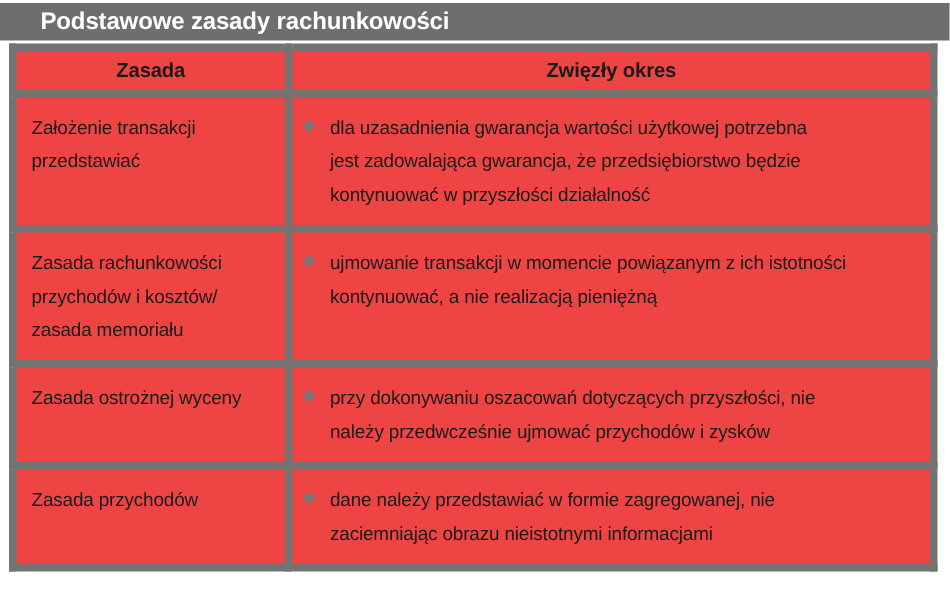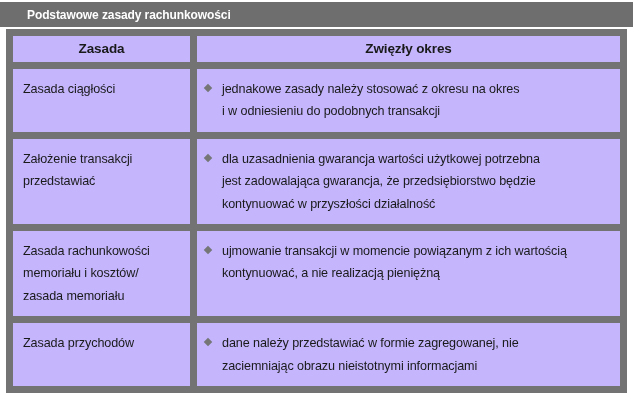--- a/index.html
+++ b/index.html
@@ -32,21 +32,21 @@
     width: 633px;
     height: 25px;
     background: #6e6e6e;
     display: flex;
     align-items: center;
     box-sizing: border-box;
   }
   .title-text {
     padding-left: 27px;
     color: #ffffff;
-    font-size: 12px;
+    font-size: 16px;
     font-weight: bold;
     letter-spacing: -0.1px;
     line-height: 1;
     white-space: nowrap;
   }
 
   
   .table-wrap {
     position: absolute;
     left: 6px;
@@ -58,24 +58,24 @@
     border-collapse: collapse;
     table-layout: fixed;
     width: 614px;
     background: #ffffff;
   }
   table.grid col.col-name  { width: 184px; }
   table.grid col.col-desc  { width: 430px; }
 
   table.grid th,
   table.grid td {
-    border: 7px solid #737373;
+    border: 5px solid #737373;
     box-sizing: border-box;
     vertical-align: top;
-    background: #c4b5fd;
+    background: #ef4444;
   }
 
   
   thead th {
     text-align: center;
     font-size: 13.5px;
     font-weight: bold;
     padding: 5px 4px 6px 4px;
     height: 26px;
     border-bottom-width: 2px;
@@ -148,66 +148,66 @@
       </colgroup>
       <thead>
         <tr>
           <th>Zasada</th>
           <th>Zwięzły okres</th>
         </tr>
       </thead>
       <tbody id="table-body">
           <tr>
             <td class="name-cell">
-              <span class="line">Zasada ciągłości</span>
-            </td>
-            <td class="desc-cell">
-              <div class="bullet-row">
-                <span class="bullet-marker">
-                  <span class="diamond" style="background: rgb(118, 118, 118);"></span>
-                </span>
-                <span class="bullet-text">
-                  <span class="line">jednakowe zasady należy stosować z okresu na okres</span>
-                  <span class="line">i w odniesieniu do podobnych transakcji</span>
-                </span>
-              </div>
-            </td>
-          </tr>
-          <tr>
-            <td class="name-cell">
               <span class="line">Założenie transakcji</span>
               <span class="line">przedstawiać</span>
             </td>
             <td class="desc-cell">
               <div class="bullet-row">
                 <span class="bullet-marker">
                   <span class="diamond" style="background: rgb(118, 118, 118);"></span>
                 </span>
                 <span class="bullet-text">
                   <span class="line">dla uzasadnienia gwarancja wartości użytkowej potrzebna</span>
                   <span class="line">jest zadowalająca gwarancja, że przedsiębiorstwo będzie</span>
                   <span class="line">kontynuować w przyszłości działalność</span>
                 </span>
               </div>
             </td>
           </tr>
           <tr>
             <td class="name-cell">
               <span class="line">Zasada rachunkowości</span>
-              <span class="line">memoriału i kosztów/</span>
+              <span class="line">przychodów i kosztów/</span>
               <span class="line">zasada memoriału</span>
             </td>
             <td class="desc-cell">
               <div class="bullet-row">
                 <span class="bullet-marker">
                   <span class="diamond" style="background: rgb(118, 118, 118);"></span>
                 </span>
                 <span class="bullet-text">
-                  <span class="line">ujmowanie transakcji w momencie powiązanym z ich wartością</span>
+                  <span class="line">ujmowanie transakcji w momencie powiązanym z ich istotności</span>
                   <span class="line">kontynuować, a nie realizacją pieniężną</span>
+                </span>
+              </div>
+            </td>
+          </tr>
+          <tr>
+            <td class="name-cell">
+              <span class="line">Zasada ostrożnej wyceny</span>
+            </td>
+            <td class="desc-cell">
+              <div class="bullet-row">
+                <span class="bullet-marker">
+                  <span class="diamond" style="background: rgb(118, 118, 118);"></span>
+                </span>
+                <span class="bullet-text">
+                  <span class="line">przy dokonywaniu oszacowań dotyczących przyszłości, nie</span>
+                  <span class="line">należy przedwcześnie ujmować przychodów i zysków</span>
                 </span>
               </div>
             </td>
           </tr>
           <tr>
             <td class="name-cell">
               <span class="line">Zasada przychodów</span>
             </td>
             <td class="desc-cell">
               <div class="bullet-row">

